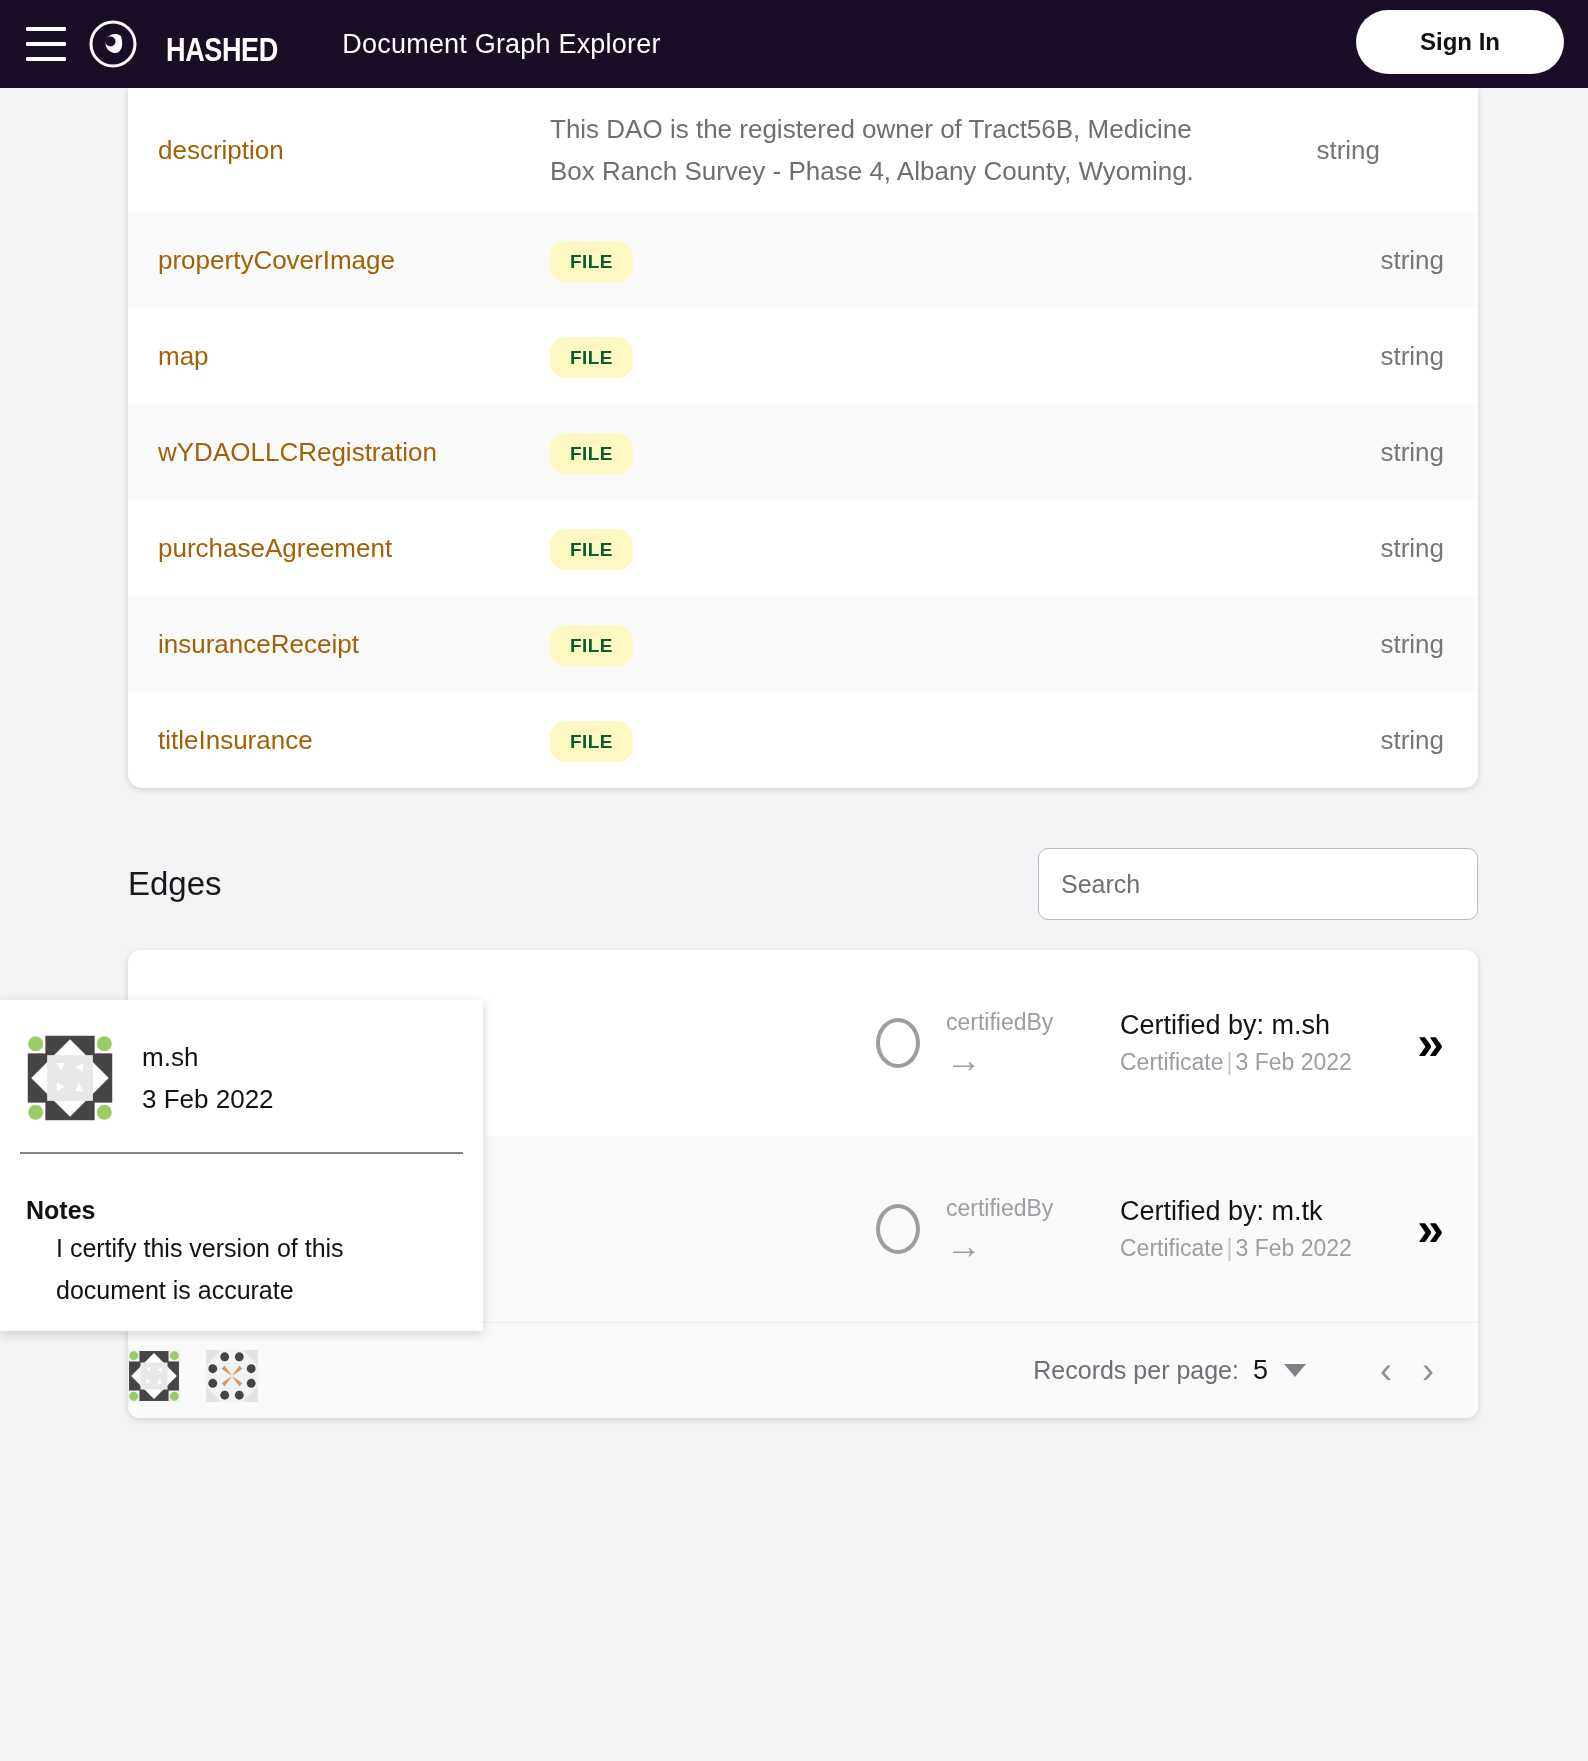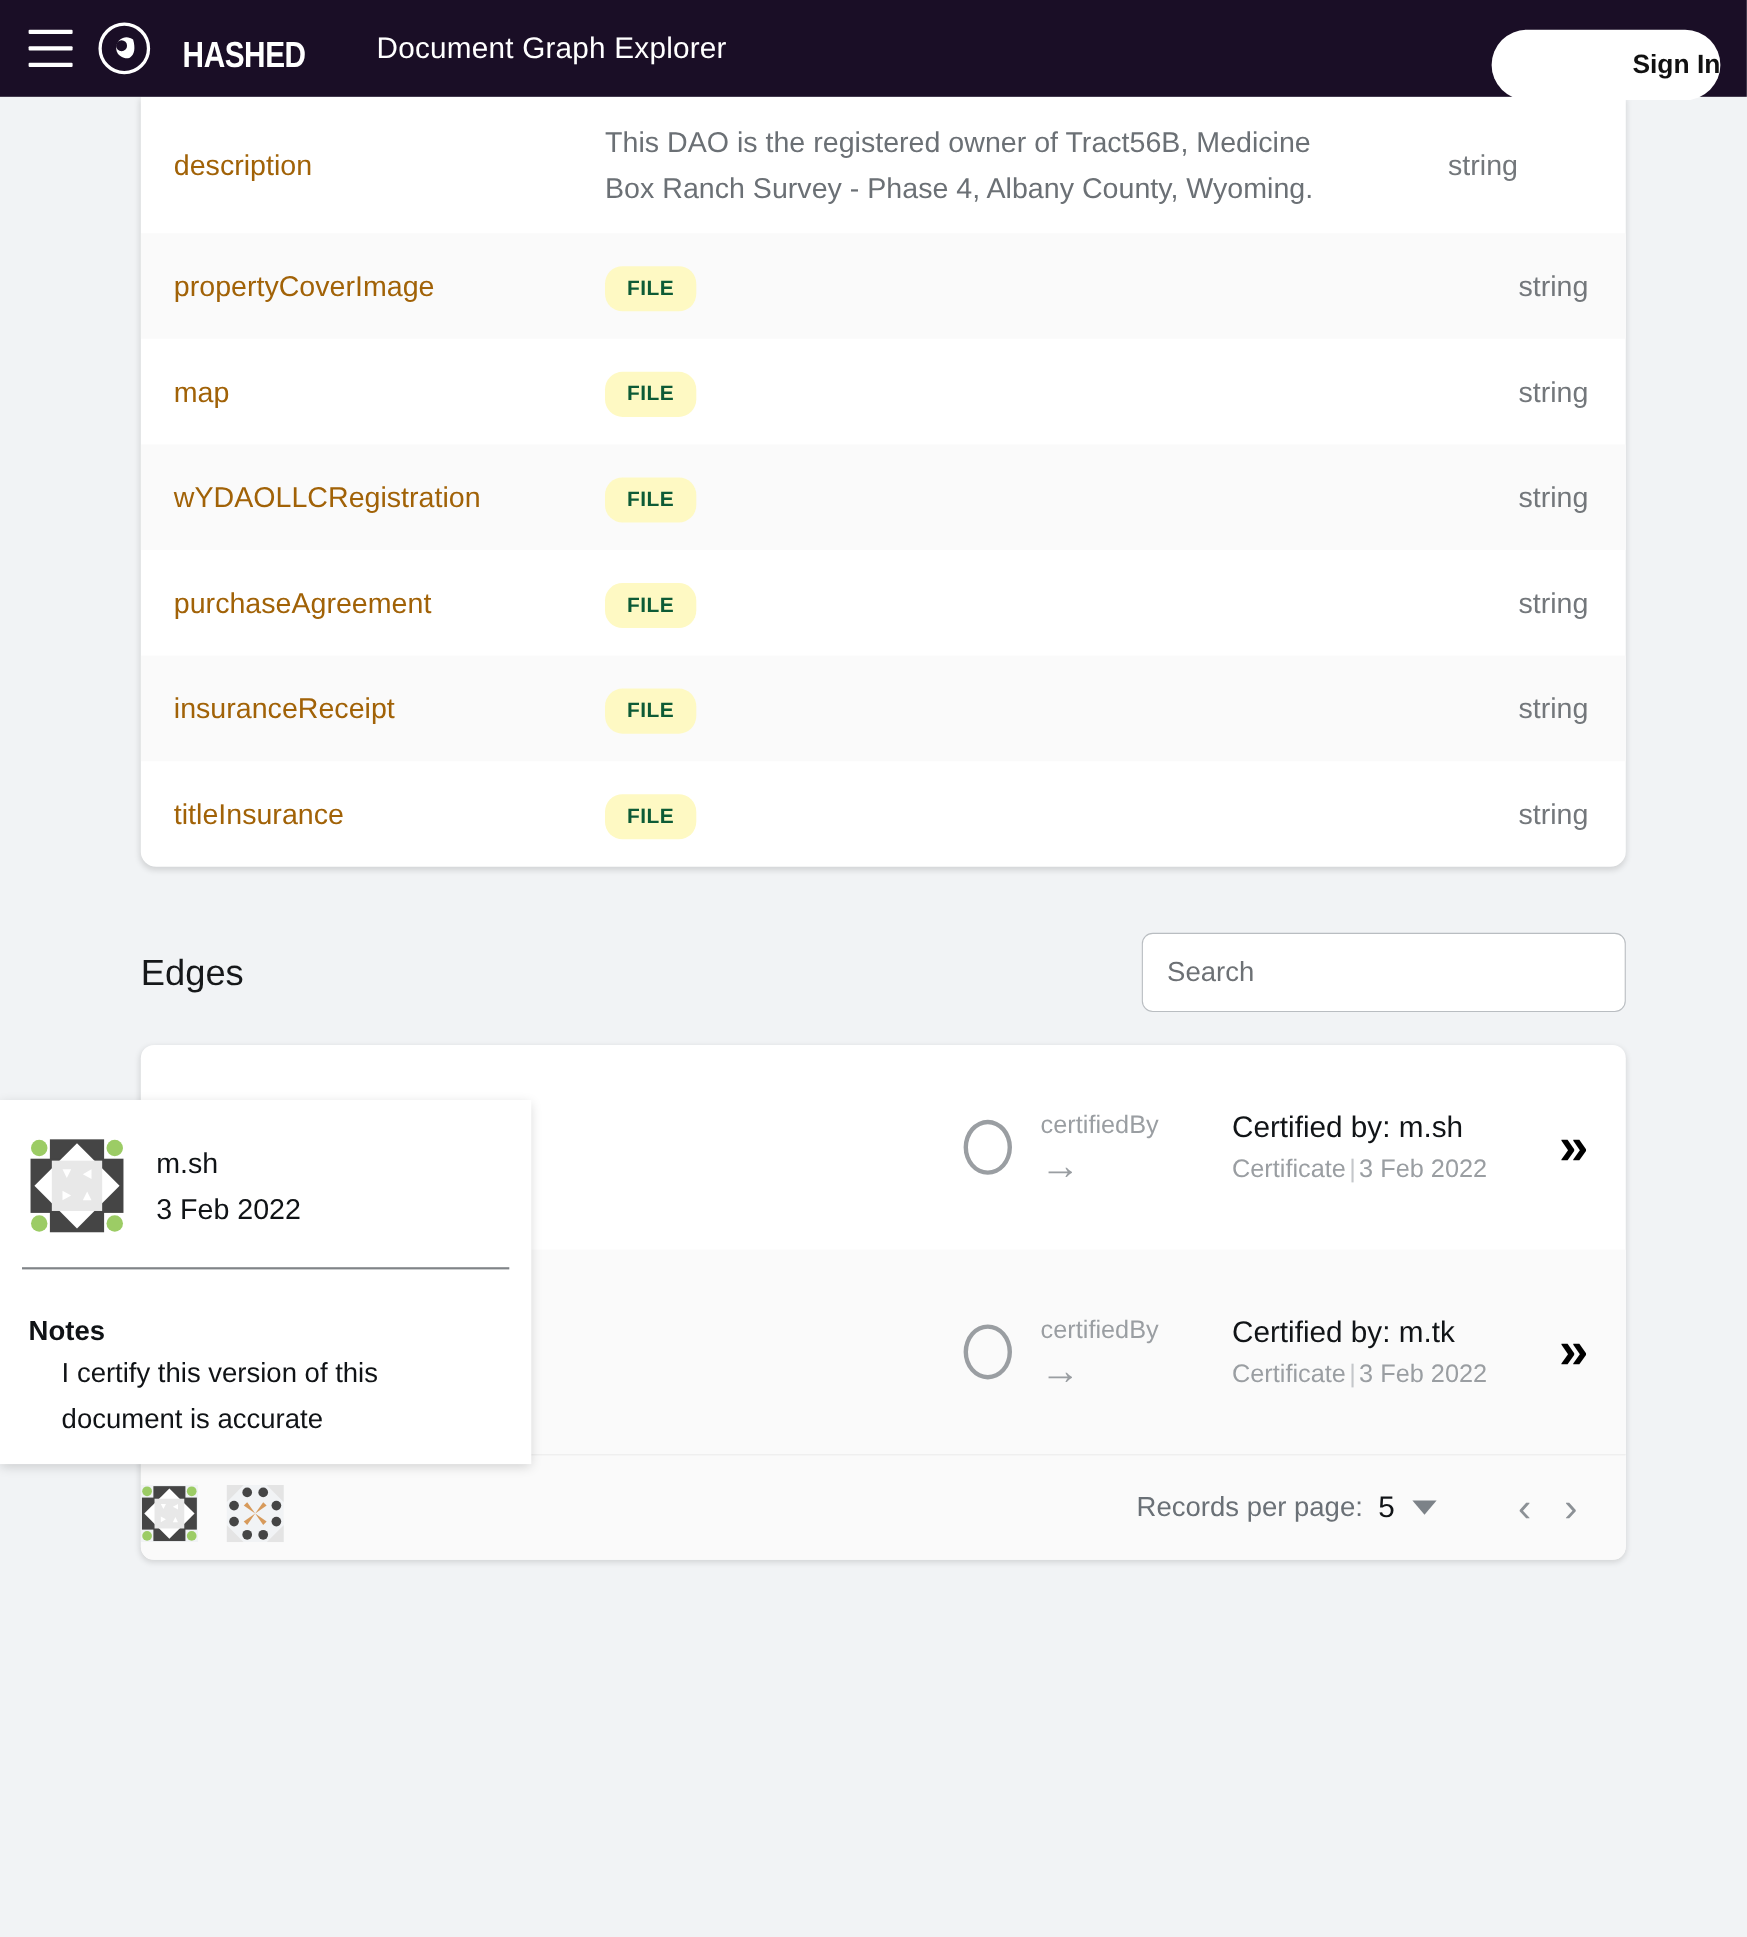--- a/index.html
+++ b/index.html
@@ -56,32 +56,31 @@
   .app-title {
     color: #ffffff;
     font-size: 27px;
     margin-left: 40px;
     font-weight: 400;
     letter-spacing: 0.2px;
   }
   .signin-btn {
     position: absolute;
     right: 24px;
-    top: 27px;
+    top: 10px;
     width: 208px;
     height: 64px;
     border-radius: 34px;
     background: #ffffff;
     border: none;
     color: #111;
     font-size: 24px;
     font-weight: 700;
     font-family: "Liberation Sans", sans-serif;
     cursor: pointer;
-    text-align: right;
   }
 
   
   .props-card {
     position: absolute;
     left: 128px;
     top: 88px;
     width: 1350px;
     background: #ffffff;
     border-radius: 0 0 14px 14px;

